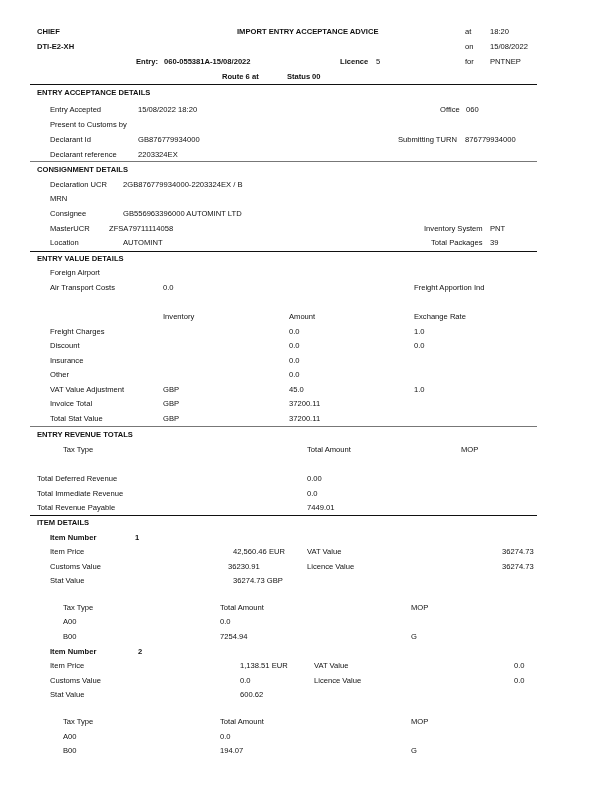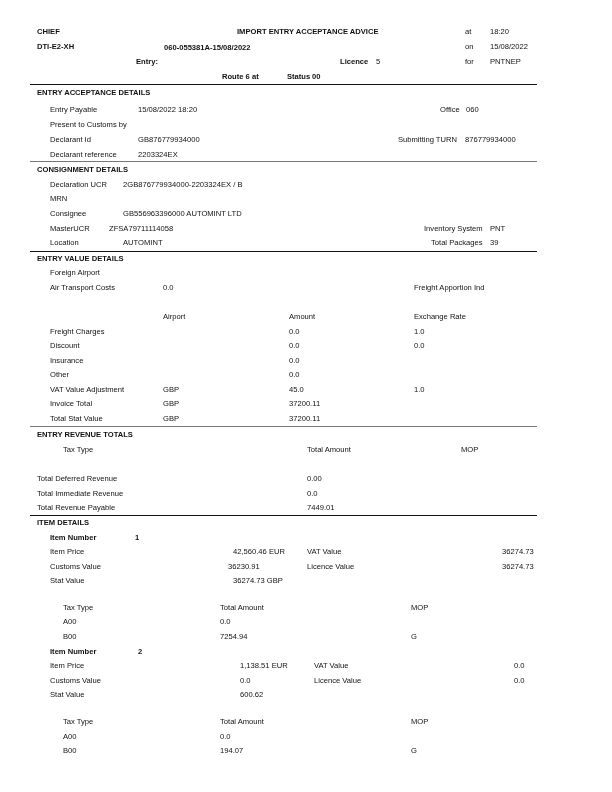--- a/index.html
+++ b/index.html
@@ -18,34 +18,34 @@
 
 <div>
   <span class="t b" style="left:37px;top:27px">CHIEF</span>
   <span class="t b" style="left:37px;top:42px">DTI-E2-XH</span>
   <span class="t b" style="left:237px;top:27px">IMPORT ENTRY ACCEPTANCE ADVICE</span>
   <span class="t" style="left:465px;top:27px">at</span>
   <span class="t" style="left:490px;top:27px">18:20</span>
   <span class="t" style="left:465px;top:42px">on</span>
   <span class="t" style="left:490px;top:42px">15/08/2022</span>
   <span class="t b" style="left:136px;top:57px">Entry:</span>
-  <span class="t b" style="left:164px;top:43px">060-055381A-15/08/2022</span>
+  <span class="t b" style="left:164px;top:57px">060-055381A-15/08/2022</span>
   <span class="t b" style="left:340px;top:57px">Licence</span>
   <span class="t" style="left:376px;top:57px">5</span>
   <span class="t" style="left:465px;top:57px">for</span>
   <span class="t" style="left:490px;top:57px">PNTNEP</span>
   <span class="t b" style="left:222px;top:72px">Route 6 at</span>
   <span class="t b" style="left:287px;top:72px">Status</span>
   <span class="t b" style="left:312px;top:72px">00</span>
 </div>
 <div class="hr black" style="top:84px"></div>
 
 <div>
   <span class="t b" style="left:37px;top:88px">ENTRY ACCEPTANCE DETAILS</span>
-  <span class="t" style="left:50px;top:105px">Entry Payable</span>
+  <span class="t" style="left:50px;top:105px">Entry Accepted</span>
   <span class="t" style="left:138px;top:105px">15/08/2022 18:20</span>
   <span class="t" style="left:440px;top:105px">Office</span>
   <span class="t" style="left:466px;top:105px">060</span>
   <span class="t" style="left:50px;top:120px">Present to Customs by</span>
   <span class="t" style="left:50px;top:135px">Declarant Id</span>
   <span class="t" style="left:138px;top:135px">GB876779934000</span>
   <span class="t" style="left:398px;top:135px">Submitting TURN</span>
   <span class="t" style="left:465px;top:135px">876779934000</span>
   <span class="t" style="left:50px;top:150px">Declarant reference</span>
   <span class="t" style="left:138px;top:150px">2203324EX</span>
@@ -69,21 +69,21 @@
   <span class="t" style="left:490px;top:238px">39</span>
 </div>
 <div class="hr black" style="top:251px"></div>
 
 <div>
   <span class="t b" style="left:37px;top:254px">ENTRY VALUE DETAILS</span>
   <span class="t" style="left:50px;top:268px">Foreign Airport</span>
   <span class="t" style="left:50px;top:283px">Air Transport Costs</span>
   <span class="t" style="left:163px;top:283px">0.0</span>
   <span class="t" style="left:414px;top:283px">Freight Apportion Ind</span>
-  <span class="t" style="left:163px;top:312px">Airport</span>
+  <span class="t" style="left:163px;top:312px">Inventory</span>
   <span class="t" style="left:289px;top:312px">Amount</span>
   <span class="t" style="left:414px;top:312px">Exchange Rate</span>
 
   <div>
     <span class="t" style="left:50px;top:327px">Freight Charges</span>
     <span class="t" style="left:163px;top:327px"></span>
     <span class="t" style="left:289px;top:327px">0.0</span>
     <span class="t" style="left:414px;top:327px">1.0</span>
   </div>
   <div>

